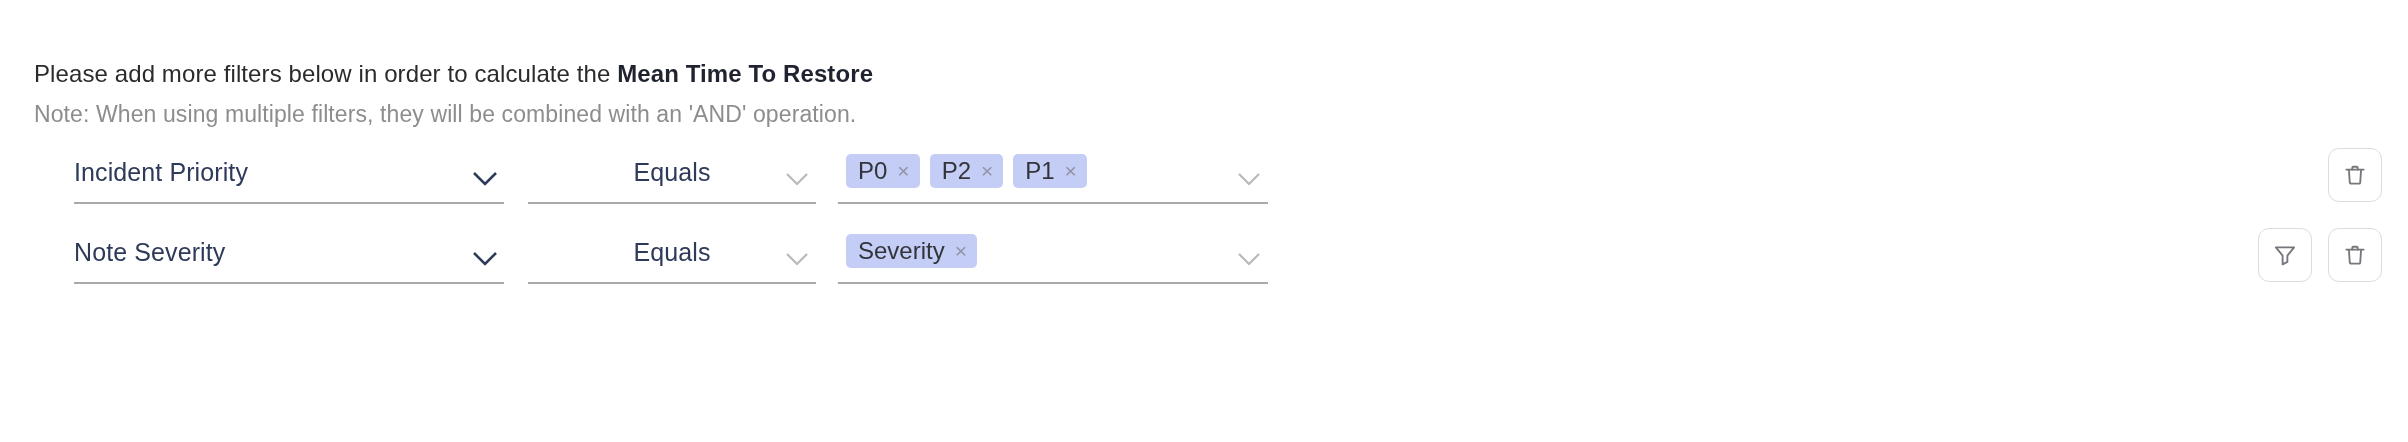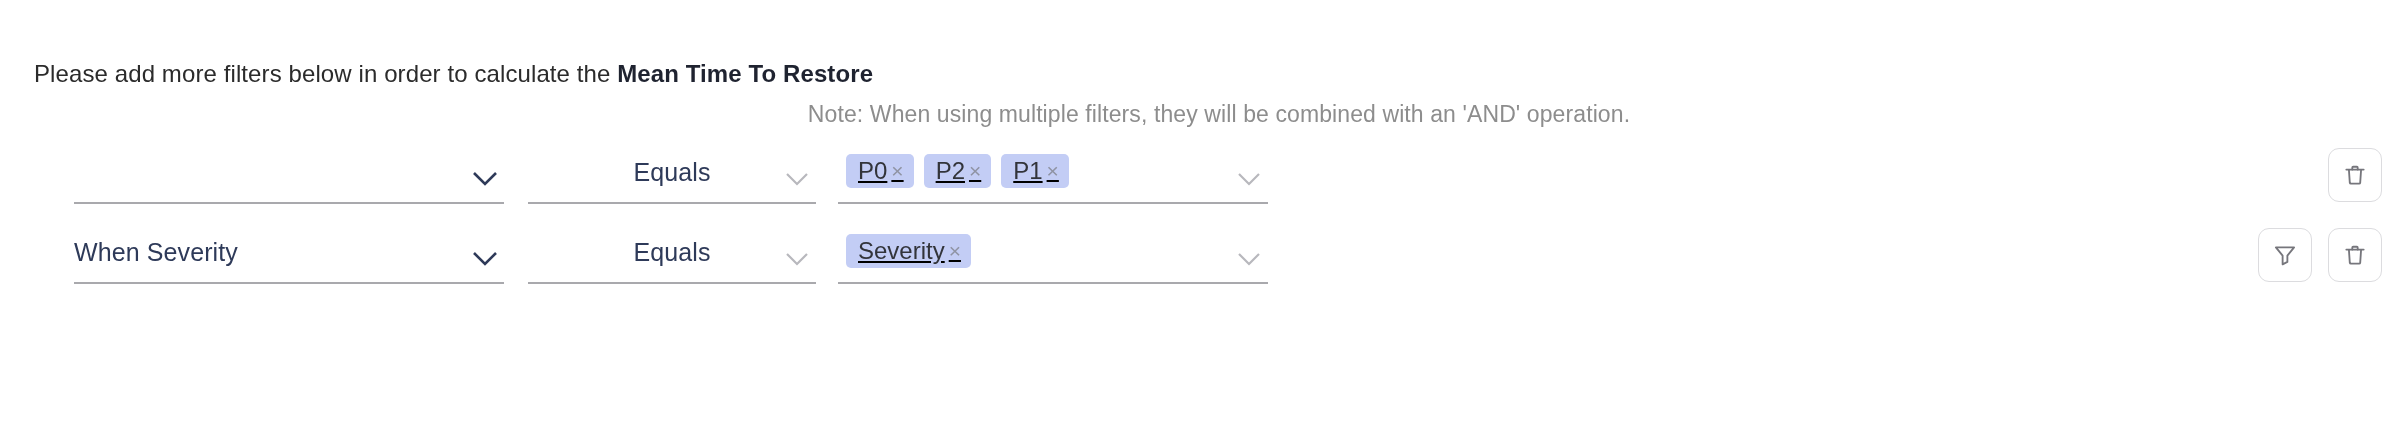--- a/index.html
+++ b/index.html
@@ -39,21 +39,20 @@
     color: #1f2330;
   }
   .note {
     margin-left: 22px;
     margin-top: 11px;
     font-size: 23px;
     line-height: 28px;
     color: #8d8d8d;
     letter-spacing: .1px;
     white-space: nowrap;
-    text-align: center;
   }
 
   
   .rows {
     margin-top: 18px;
   }
   .filter-row {
     position: relative;
     height: 80px;
     display: flex;
@@ -96,28 +95,27 @@
   
   .tag-wrap {
     display: flex;
     align-items: center;
     gap: 10px;
     padding-bottom: 6px;
   }
   .tag {
     display: inline-flex;
     align-items: center;
-    gap: 4px;
+    gap: 10px;
     background: #c3cdf5;
     border-radius: 5px;
     padding: 5px 10px 6px 12px;
     height: 34px;
     box-sizing: border-box;
     cursor: default;
-    text-decoration: underline;
   }
   .tag-label {
     font-size: 24px;
     color: #32343a;
     line-height: 24px;
     white-space: nowrap;
   }
   .tag-x {
     font-size: 21px;
     color: #8f93a3;
@@ -167,20 +165,21 @@
     <span>Please add more filters below in order to calculate the </span><span class="intro-strong">Mean Time To Restore</span>
   </div>
 
   <div class="note">Note: When using multiple filters, they will be combined with an 'AND' operation.</div>
 
   <div class="rows">
 
     <div class="filter-row">
 
       <div class="select select-field">
+        <span class="select-value">Incident Priority</span>
         <span class="chev chev-dark">
           <svg viewBox="0 0 26 15" fill="none">
               <path d="M2 2 L13 13 L24 2"></path>
             </svg>
         </span>
       </div>
 
       <div class="select select-op">
         <span class="select-value">Equals</span>
         <span class="chev chev-light">
@@ -220,21 +219,21 @@
             <path d="M6.4 7.4 L7.2 19.2 A1 1 0 0 0 8.2 20 H15.8 A1 1 0 0 0 16.8 19.2 L17.6 7.4"></path>
           </svg>
         </div>
       </div>
 
     </div>
 
     <div class="filter-row">
 
       <div class="select select-field">
-        <span class="select-value">When Severity</span>
+        <span class="select-value">Note Severity</span>
         <span class="chev chev-dark">
           <svg viewBox="0 0 26 15" fill="none">
               <path d="M2 2 L13 13 L24 2"></path>
             </svg>
         </span>
       </div>
 
       <div class="select select-op">
         <span class="select-value">Equals</span>
         <span class="chev chev-light">

